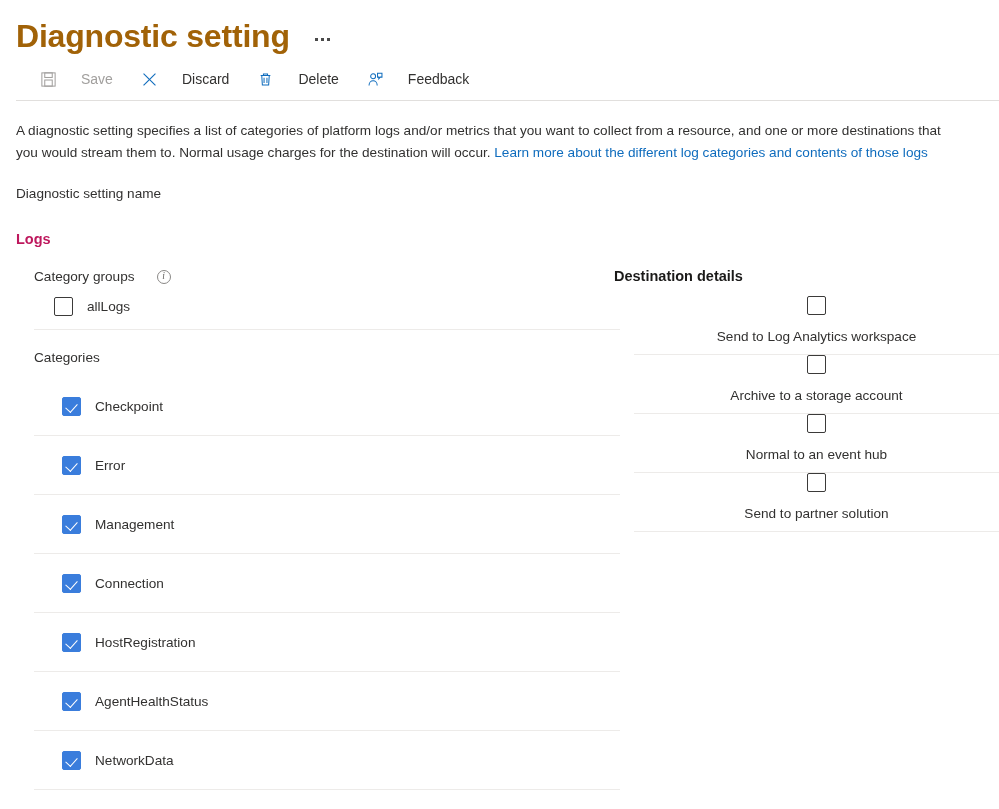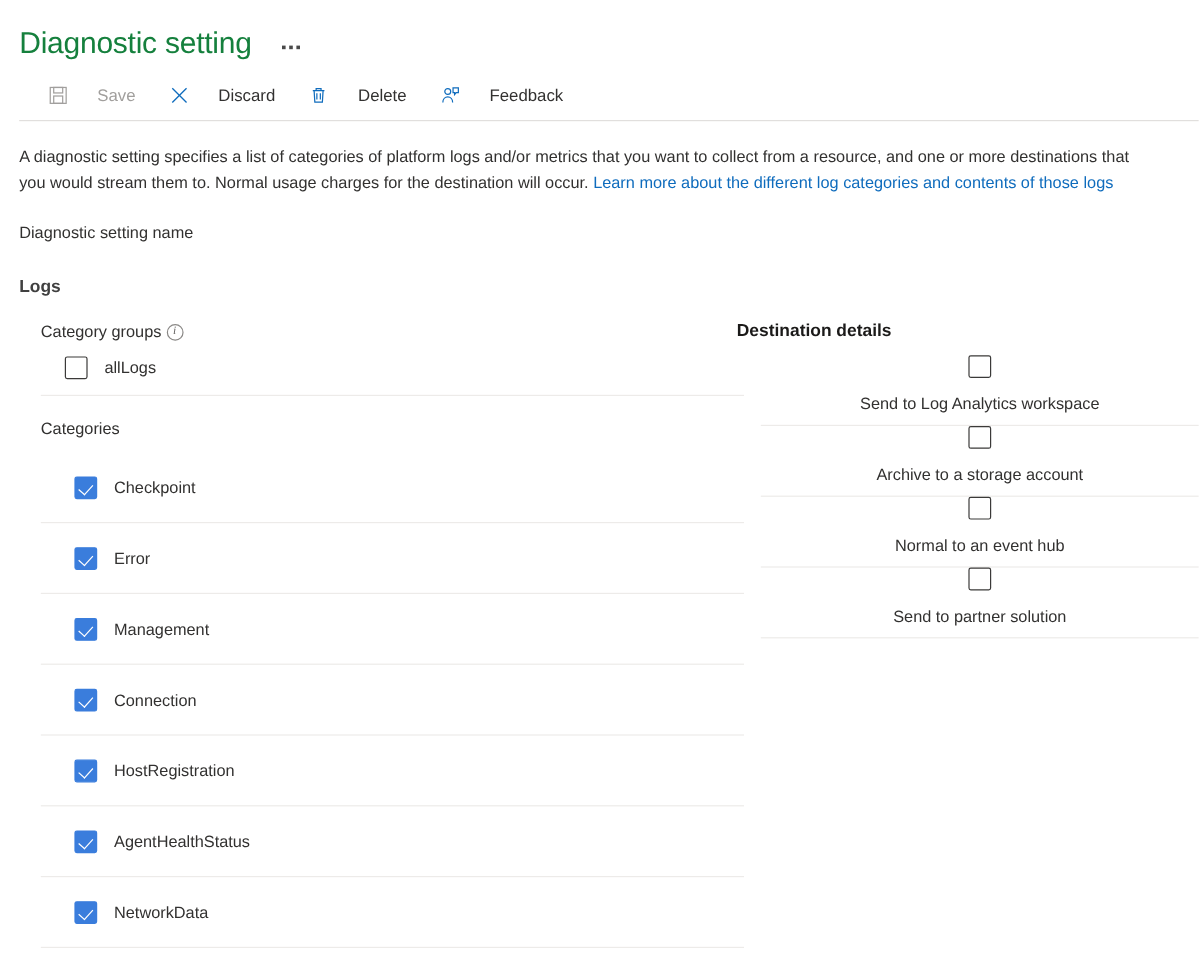--- a/index.html
+++ b/index.html
@@ -13,24 +13,24 @@
   }
 
   
   .title-row {
     display: flex;
     align-items: center;
     padding: 14px 0 0 16px;
     height: 58px;
   }
   .page-title {
-    font-size: 25px;
-    font-weight: 400;
+    font-size: 32px;
+    font-weight: 700;
     letter-spacing: -0.2px;
-    color: #15803d;
+    color: #a16207;
     line-height: 30px;
   }
   .ellipsis-button {
     margin-left: 22px;
     margin-top: 6px;
     display: flex;
     align-items: center;
     gap: 3px;
     padding: 4px 3px;
     cursor: pointer;
@@ -91,29 +91,29 @@
   }
 
   
   .columns { display: flex; margin-top: 30px; }
   .col-left  { width: 614px; padding-left: 16px; }
   .col-right { flex: 1; padding-left: 0; margin-top: 37px; }
 
   .section-head {
     font-size: 14.5px;
     font-weight: 600;
-    color: #404040;
+    color: #be185d;
     margin-bottom: 22px;
   }
   .sub-head {
     font-size: 13.6px;
     color: #323130;
     display: flex;
     align-items: center;
-    gap: 4px;
+    gap: 22px;
     margin-left: 18px;
   }
   .sub-head.categories { margin-top: 20px; margin-bottom: 12px; }
 
   .info-icon {
     width: 14px; height: 14px;
     border: 1px solid #8a8886;
     border-radius: 50%;
     color: #605e5c;
     font-size: 9.5px;

